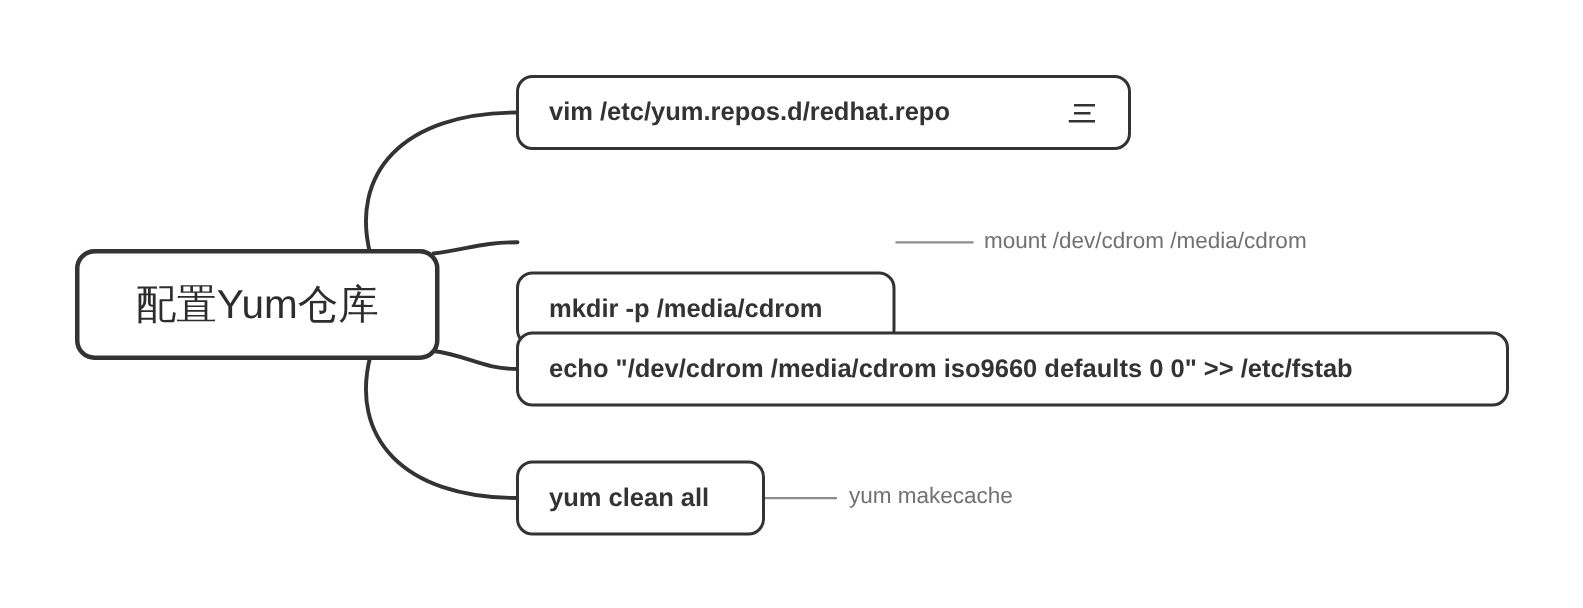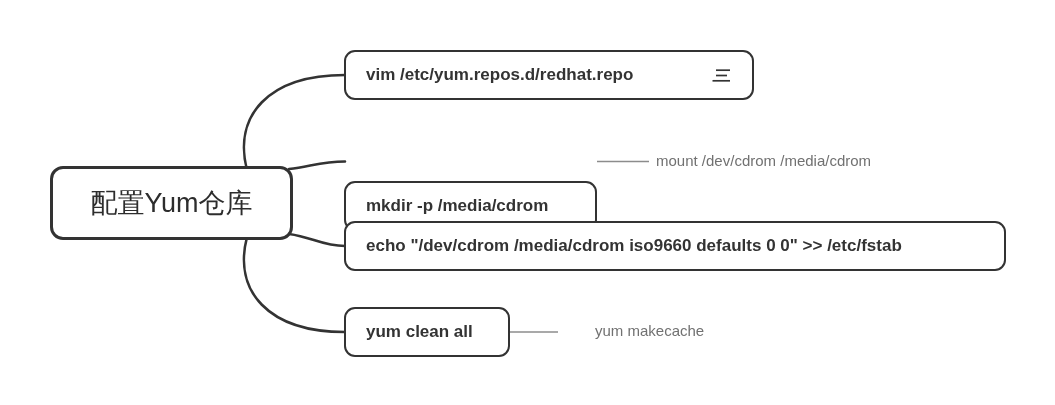--- a/index.html
+++ b/index.html
@@ -61,21 +61,21 @@
     position: absolute;
     height: 20px;
     line-height: 20px;
     color: #717171;
     font-size: 15px;
     font-weight: 400;
     white-space: nowrap;
     cursor: default;
   }
   .subtopic-mount     { left: 656px; top: 151px; text-align: right; }
-  .subtopic-makecache { left: 595px; top: 321px; }
+  .subtopic-makecache { left: 566px; top: 321px; }
 
   .notes-icon { display: block; flex: 0 0 auto; margin-left: 14px; cursor: pointer; }
 </style>
 </head>
 <body>
 
 <div class="canvas">
 
   <svg class="connectors" viewBox="0 0 1055 405" xmlns="http://www.w3.org/2000/svg">
 

